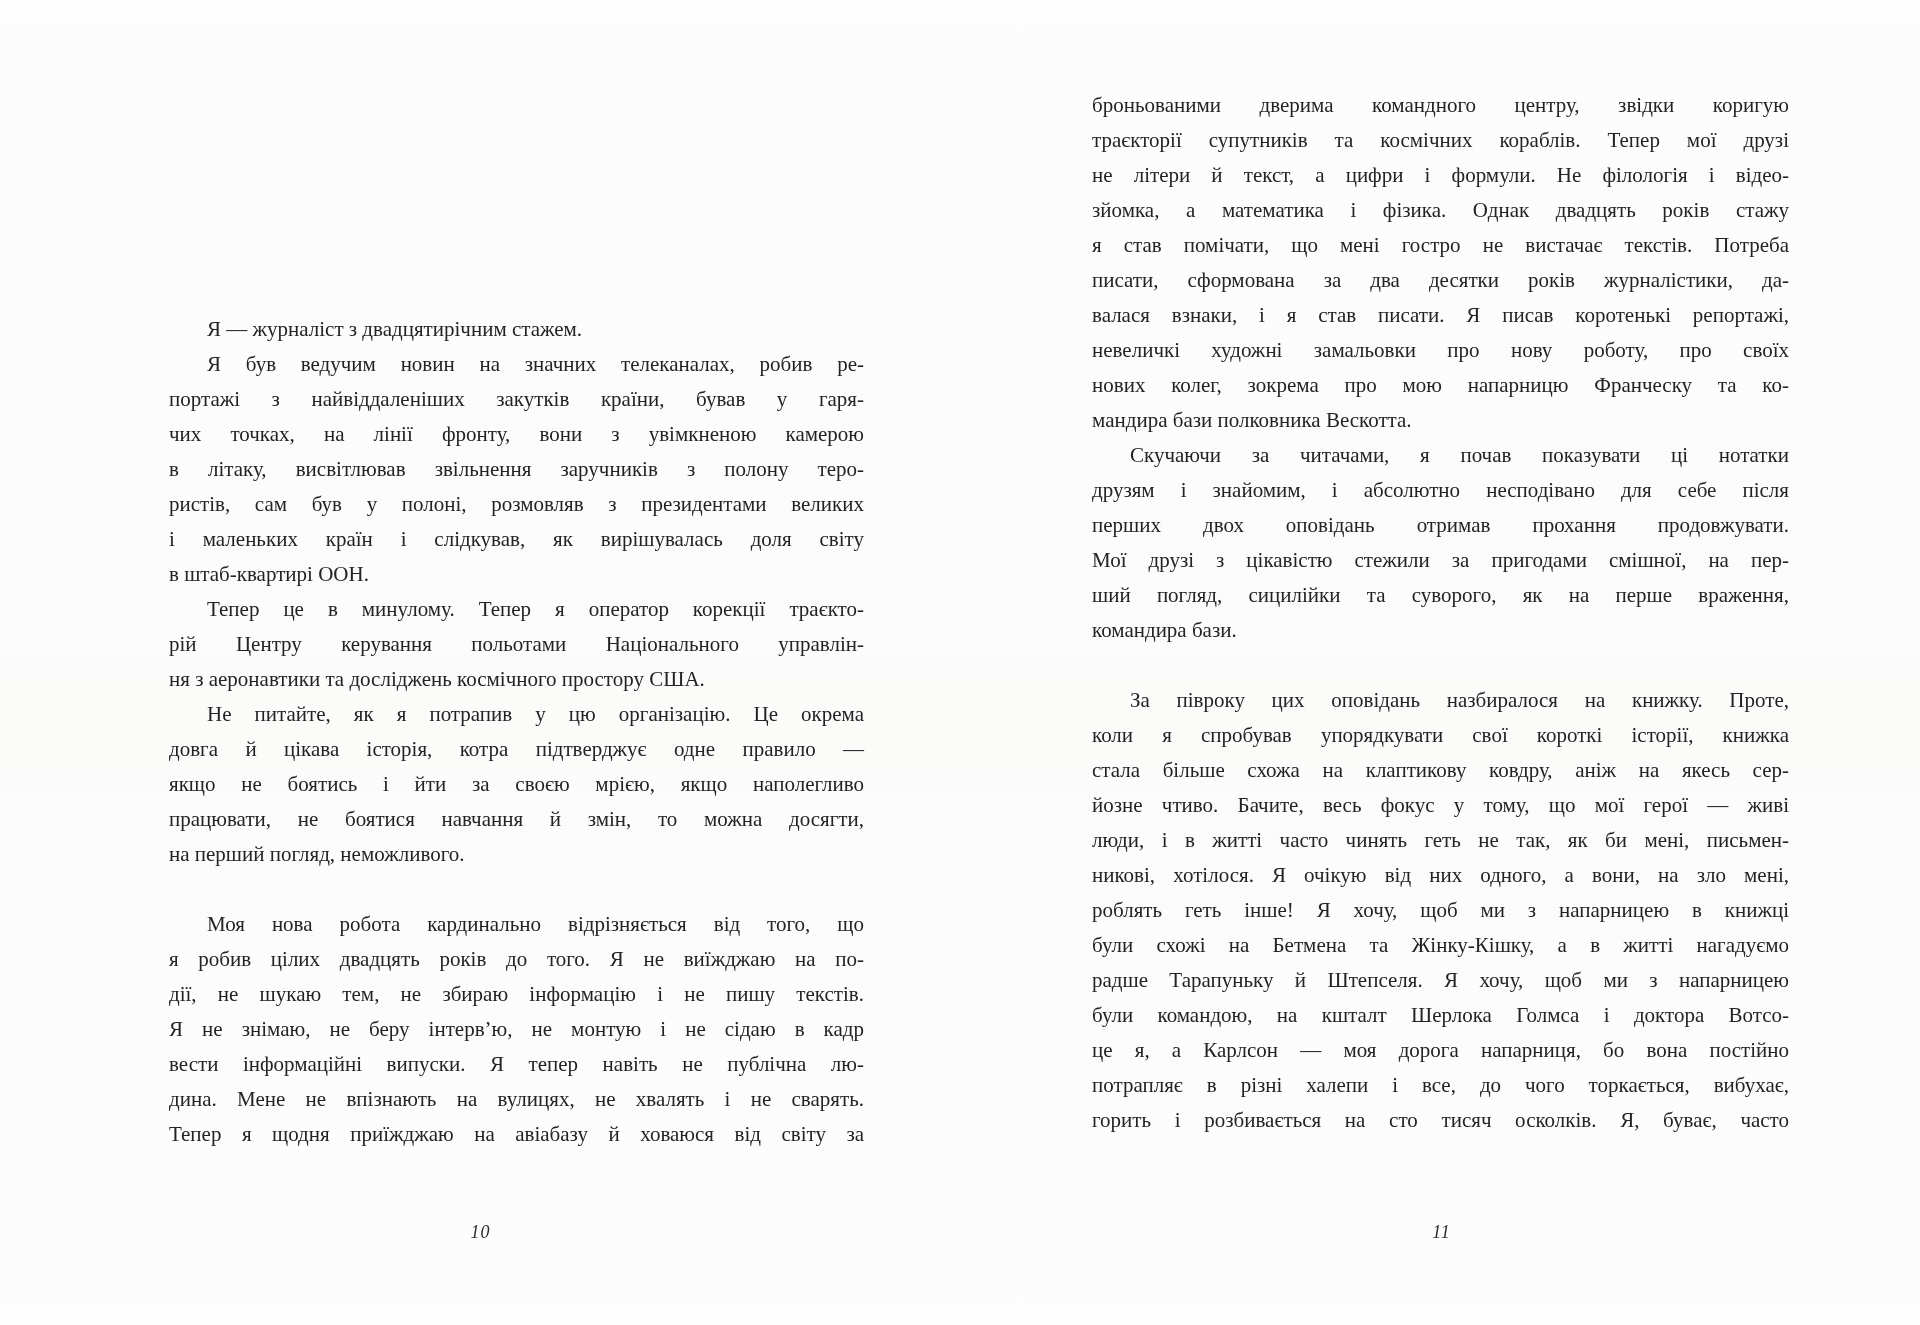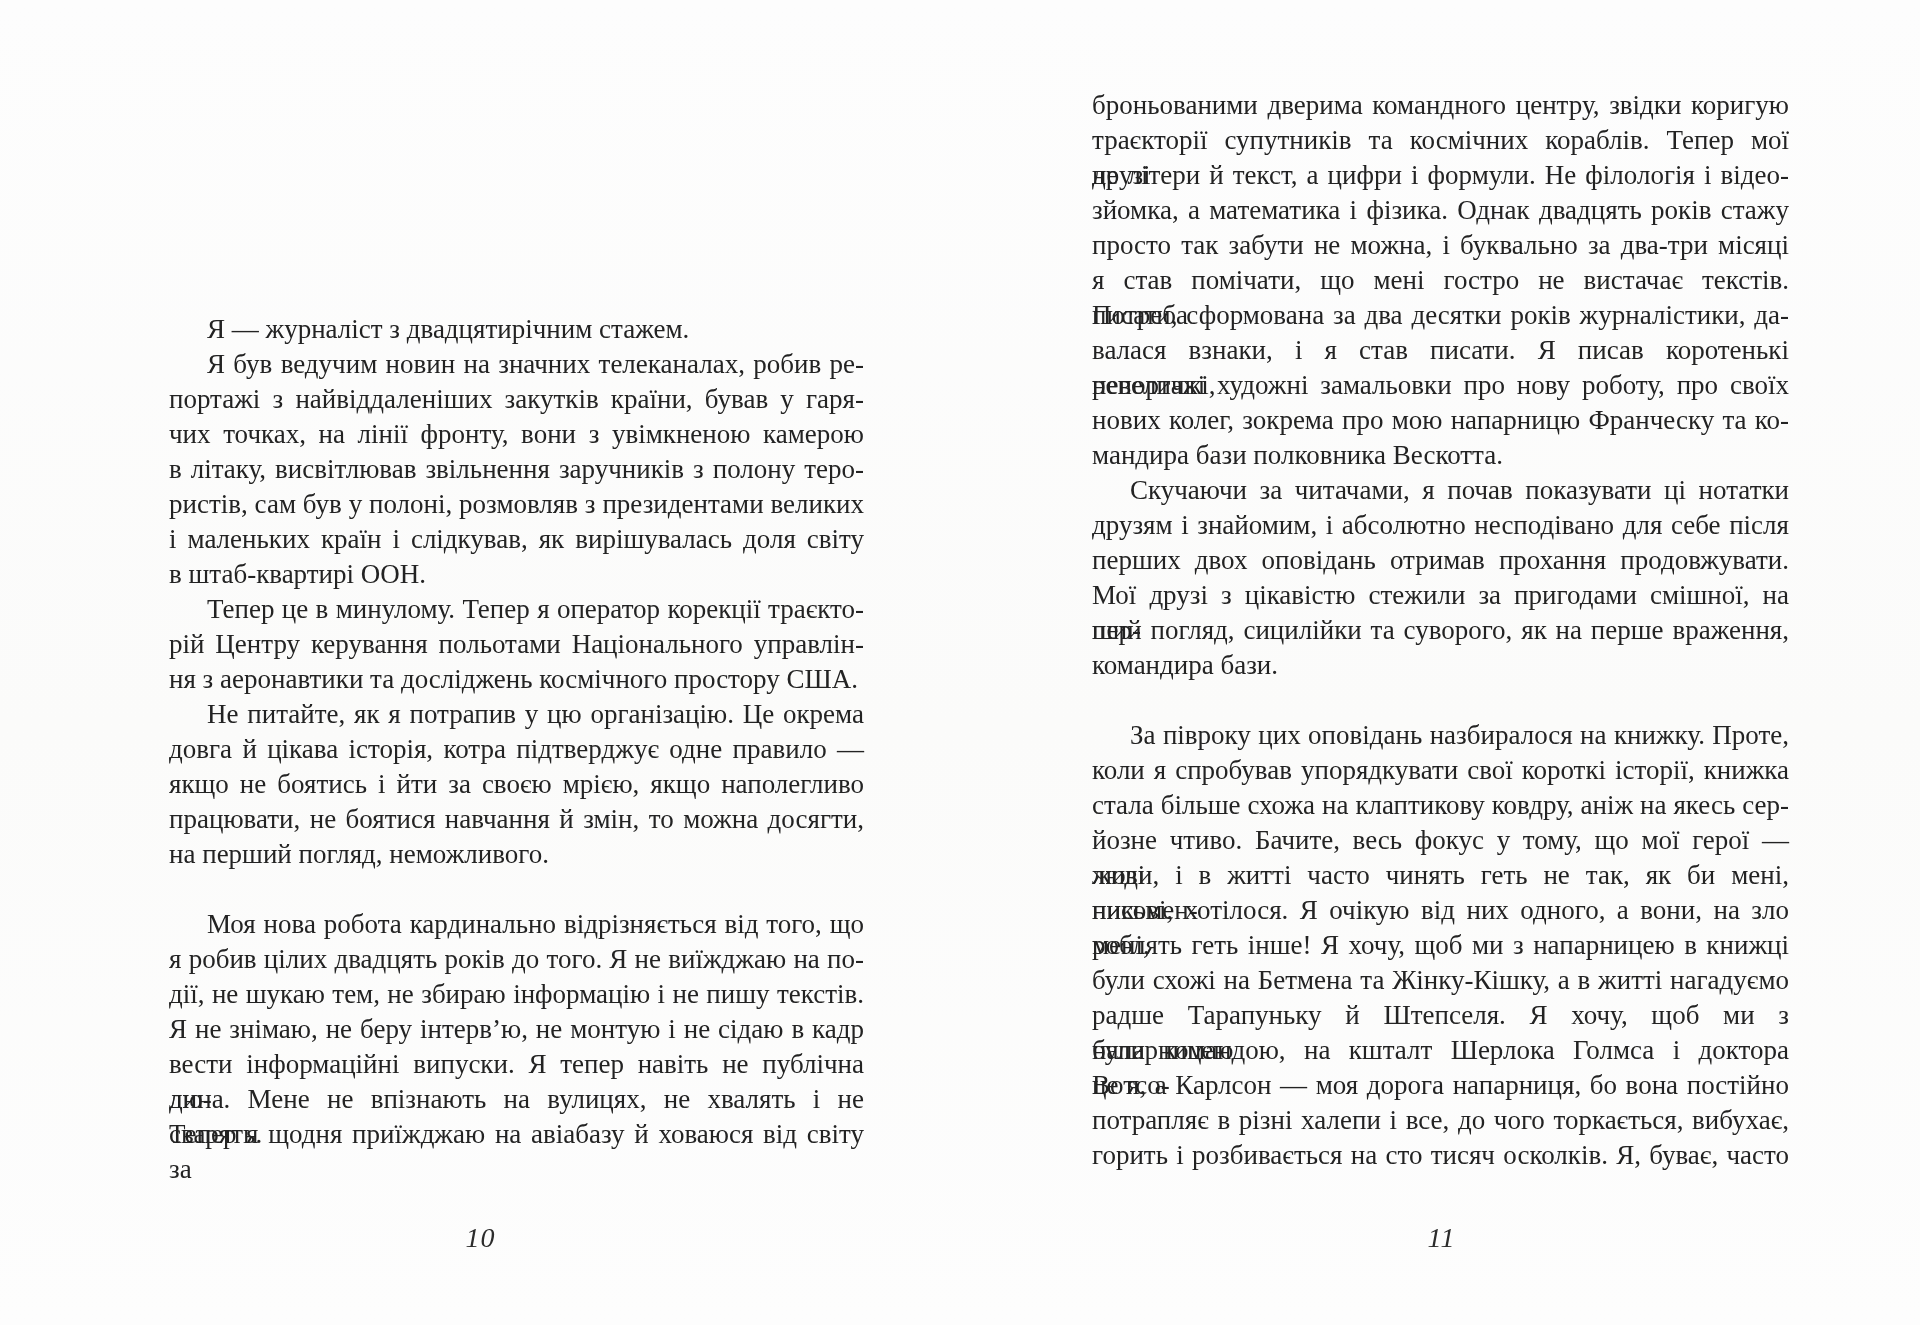--- a/index.html
+++ b/index.html
@@ -16,21 +16,21 @@
     overflow: hidden;
   }
   .spread {
     position: relative;
     width: 1920px;
     height: 1325px;
     background: linear-gradient(180deg, #fdfdfd 0%, #fbfbfa 55%, #fdfdfd 100%);
   }
   .page-text {
     position: absolute;
-    font-size: 27px;
+    font-size: 21px;
   }
   .page-text.left  { left: 133px;  top: 312px; width: 695px; margin-left: 36px; }
   .page-text.right { left: 1092px; top: 88px;  width: 697px; }
 
   .line {
     height: 35px;
     line-height: 35px;
     text-align: justify;
     text-align-last: justify;
     white-space: normal;
@@ -41,21 +41,21 @@
   
   .line.ind { text-indent: 38px; }
   .gap { height: 35px; }
 
   .pagenum {
     position: absolute;
     top: 1222px;
     width: 695px;
     text-align: center;
     font-style: italic;
-    font-size: 28px;
+    font-size: 18px;
     letter-spacing: 1px;
     color: #2c2c2c;
   }
   .pagenum.left  { left: 133px; }
   .pagenum.right { left: 1094px; text-align: center; }
 </style>
 </head>
 <body>
 
 <div class="spread">
@@ -85,21 +85,20 @@
       <div class="line">вести інформаційні випуски. Я тепер навіть не публічна лю-</div>
       <div class="line">дина. Мене не впізнають на вулицях, не хвалять і не сварять.</div>
       <div class="line">Тепер я щодня приїжджаю на авіабазу й ховаюся від світу за</div>
     </div>
 
   <div class="page-text right">
       <div class="line">броньованими дверима командного центру, звідки коригую</div>
       <div class="line">траєкторії супутників та космічних кораблів. Тепер мої друзі</div>
       <div class="line">не літери й текст, а цифри і формули. Не філологія і відео-</div>
       <div class="line">зйомка, а математика і фізика. Однак двадцять років стажу</div>
-      <div class="line">просто так забути не можна, і буквально за два-три місяці</div>
       <div class="line">я став помічати, що мені гостро не вистачає текстів. Потреба</div>
       <div class="line">писати, сформована за два десятки років журналістики, да-</div>
       <div class="line">валася взнаки, і я став писати. Я писав коротенькі репортажі,</div>
       <div class="line">невеличкі художні замальовки про нову роботу, про своїх</div>
       <div class="line">нових колег, зокрема про мою напарницю Франческу та ко-</div>
       <div class="line pl">мандира бази полковника Вескотта.</div>
       <div class="line ind">Скучаючи за читачами, я почав показувати ці нотатки</div>
       <div class="line">друзям і знайомим, і абсолютно несподівано для себе після</div>
       <div class="line">перших двох оповідань отримав прохання продовжувати.</div>
       <div class="line">Мої друзі з цікавістю стежили за пригодами смішної, на пер-</div>

